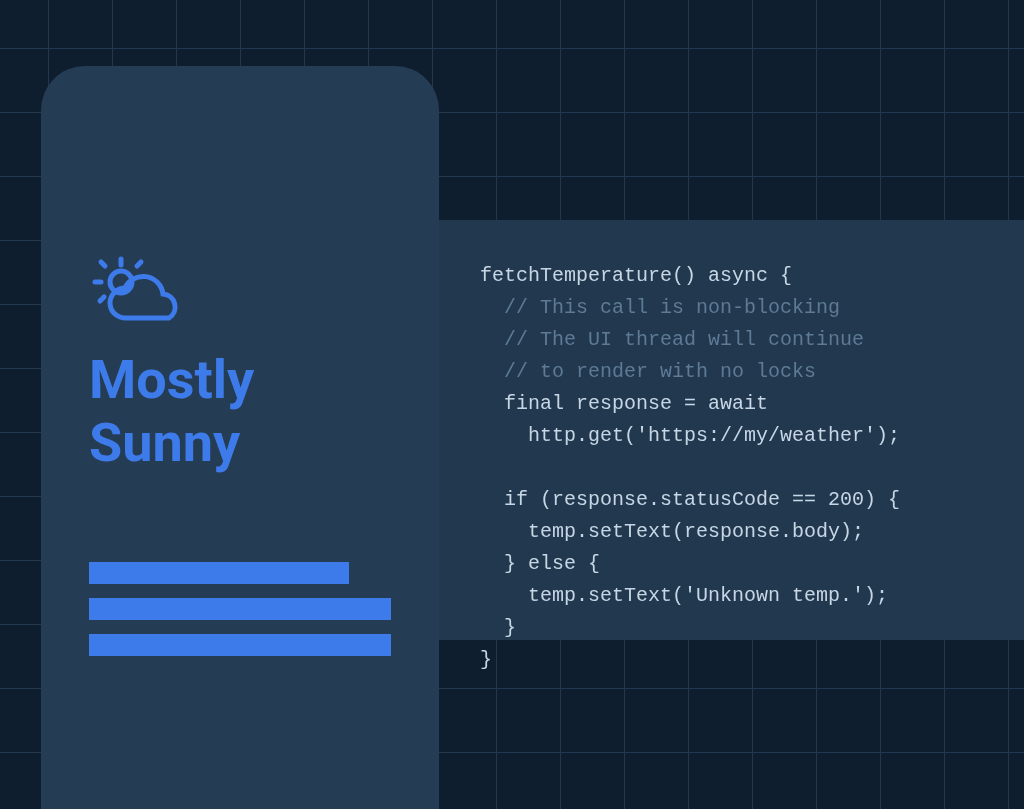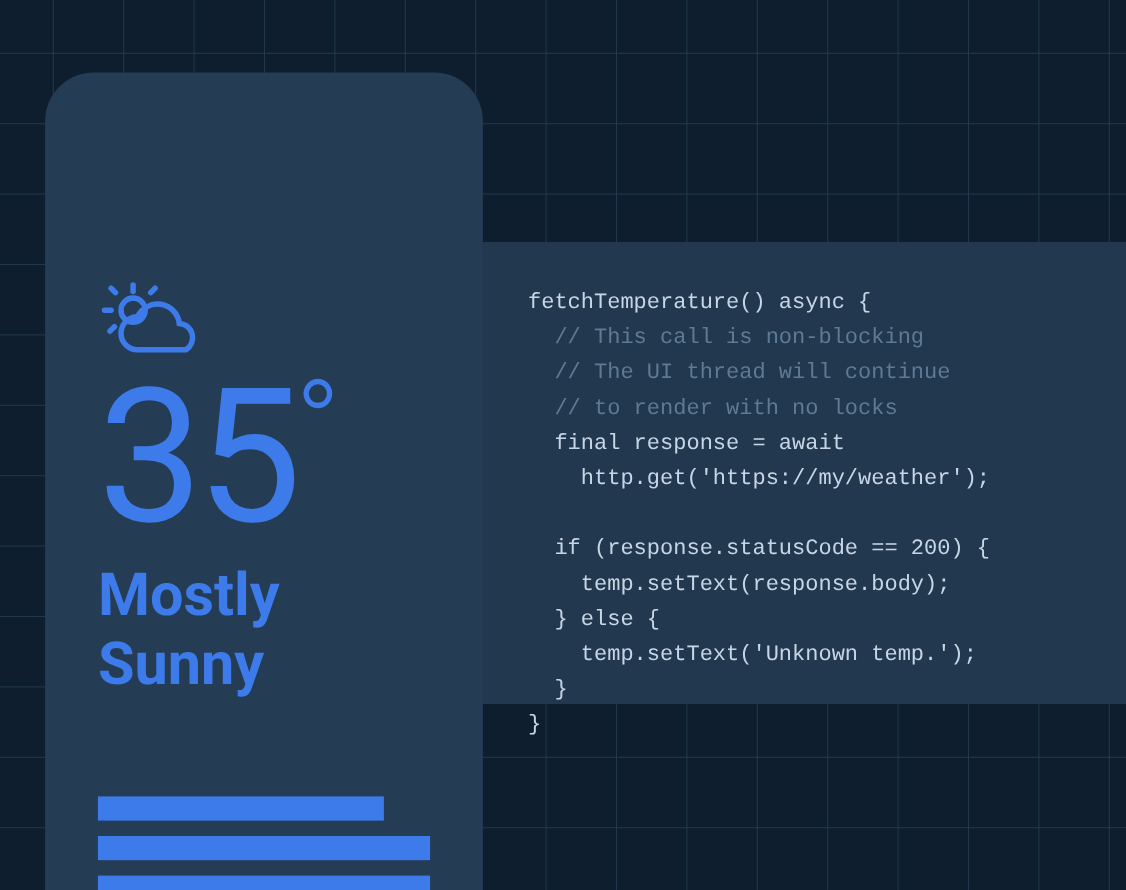--- a/index.html
+++ b/index.html
@@ -131,24 +131,20 @@
       <line x1="13" y1="41" x2="9" y2="45"></line>
 
       <path d="M34 62
                a15 15 0 0 1 0-30
                a20 20 0 0 1 38 6
                a13 13 0 0 1 6 24
                Z" fill="none"></path>
     </svg>
   </div>
 
-  <div class="temp-row">
-    <span class="temp-num">35</span>
-    <span class="temp-deg">°</span>
-  </div>
 
   <div class="cond">Mostly Sunny</div>
 
   <div class="bars">
     <div class="bar b1"></div>
     <div class="bar b2"></div>
     <div class="bar b3"></div>
   </div>
 </div>
 

